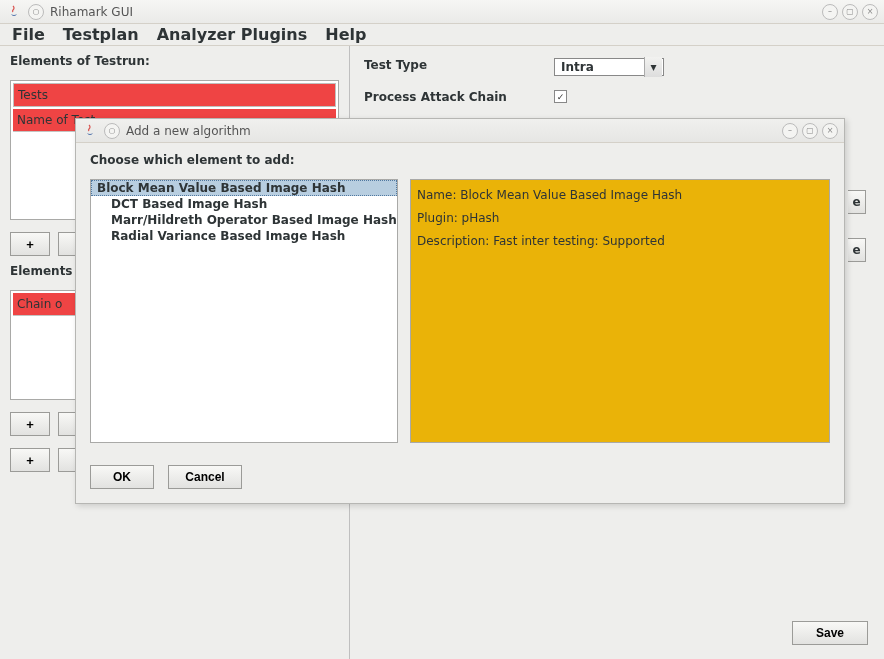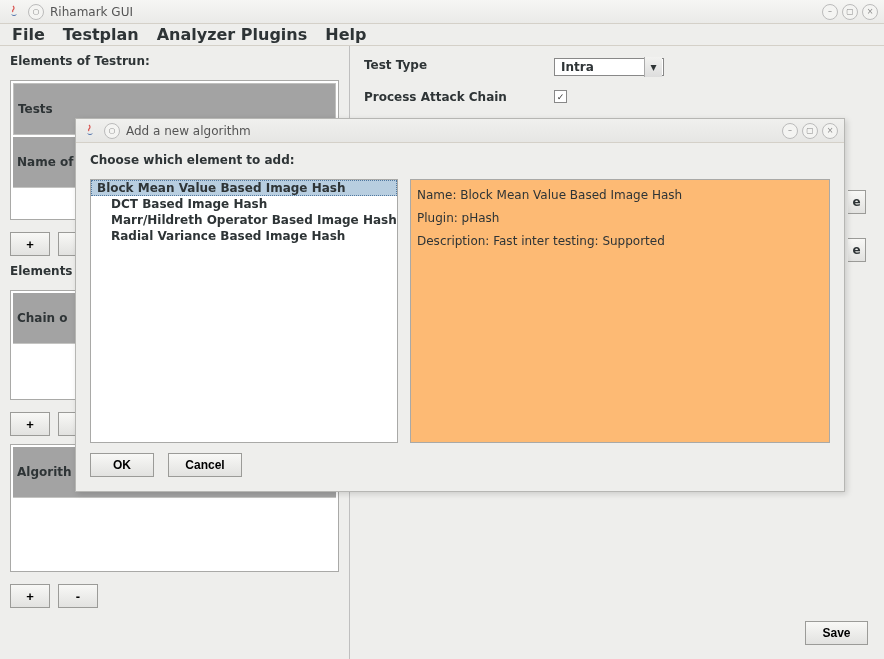--- a/index.html
+++ b/index.html
@@ -63,24 +63,24 @@
     padding: 12px 14px;
     display: flex; flex-direction: column;
   }
   .section-label { font-weight: bold; margin-bottom: 4px; }
   .listbox {
     border: 1px solid #a9a9a7;
     background: #fff;
     padding: 2px;
   }
   .listbox-header {
-    background: #a3a3a3;
+    background: #ef4444;
     border-bottom: 1px solid #c4c4c2;
-    padding: 18px 4px;
-    font-weight: bold;
+    padding: 4px 4px;
+    font-weight: normal;
   }
   .listbox-inner { min-height: 90px; }
   .btnrow { display: flex; gap: 8px; margin-top: 4px; }
   .sqbtn {
     width: 40px; height: 24px;
     border: 1px solid #9b9b98;
     background: linear-gradient(#f8f8f6,#e2e2e0);
     font-weight: bold;
     font-size: 13px;
     cursor: pointer;
@@ -118,21 +118,21 @@
     background: linear-gradient(#f8f8f6,#e2e2e0);
     padding: 0 12px;
     font-weight: bold;
     font-size: 12px;
     cursor: pointer;
   }
   .save-btn {
     position: absolute;
     right: 16px;
     bottom: 14px;
-    width: 63px;
+    width: 76px;
     margin-left: 28px;
   }
   .browse-stack {
     position: absolute;
     right: 18px;
     top: 190px;
     display: flex; flex-direction: column; gap: 24px;
   }
   .browse-slice {
     width: 18px; height: 24px;
@@ -171,27 +171,27 @@
   }
   .choice-item.selected {
     background: #b8cee0;
     border: 1px dotted #5078a0;
     padding: 0 5px;
   }
   .detail-pane {
     width: 420px;
     height: 264px;
     border: 1px solid #a9a9a7;
-    background: #fdba74;
+    background: #eab308;
     padding: 4px 6px;
     font-size: 12px;
     font-weight: normal;
     line-height: 1.9;
   }
-  .dialog-btnrow { margin-top: 10px; display: flex; gap: 14px; }
+  .dialog-btnrow { margin-top: 22px; display: flex; gap: 14px; }
   .ok-btn, .cancel-btn { width: 64px; }
   .cancel-btn { width: 74px; }
 </style>
 </head>
 <body>
 
 <div class="titlebar">
   <span class="java-icon">
     <svg width="14" height="14" viewBox="0 0 14 14">
         <path d="M4 9 q3 2 6 0 q-1 2 -3 2 q-2 0 -3 -2 Z" fill="#4a6da7"></path>
@@ -231,24 +231,20 @@
     <div class="section-label">Elements</div>
     <div class="listbox" style="height:110px;">
       <div class="listbox-header">Chain o</div>
       <div class="listbox-inner" style="min-height:80px;"></div>
     </div>
     <div class="btnrow">
       <button class="sqbtn">+</button>
       <button class="sqbtn">-</button>
     </div>
 
-    <div class="listbox" style="height:128px;">
-      <div class="listbox-header">Algorith</div>
-      <div class="listbox-inner" style="min-height:98px;"></div>
-    </div>
     <div class="btnrow">
       <button class="sqbtn">+</button>
       <button class="sqbtn">-</button>
     </div>
   </div>
 
   <div class="rightcol">
     <div class="formrow">
       <span class="lbl">Test Type</span>
       <div class="combo">

